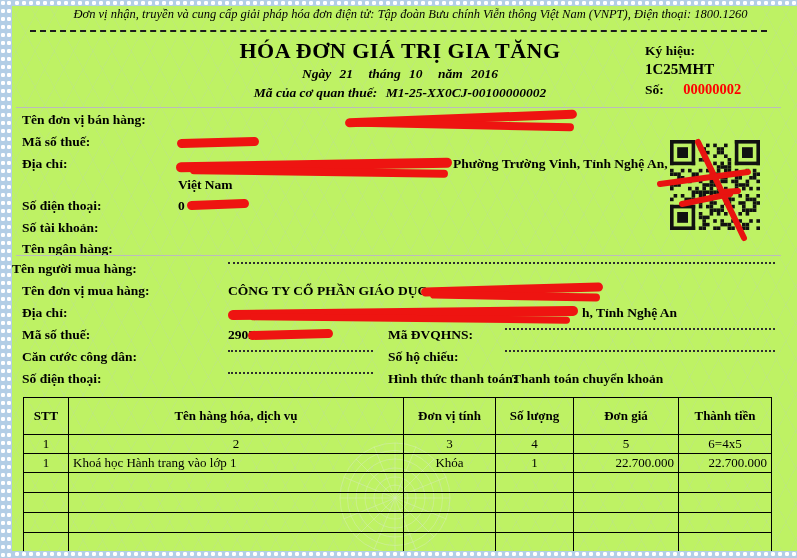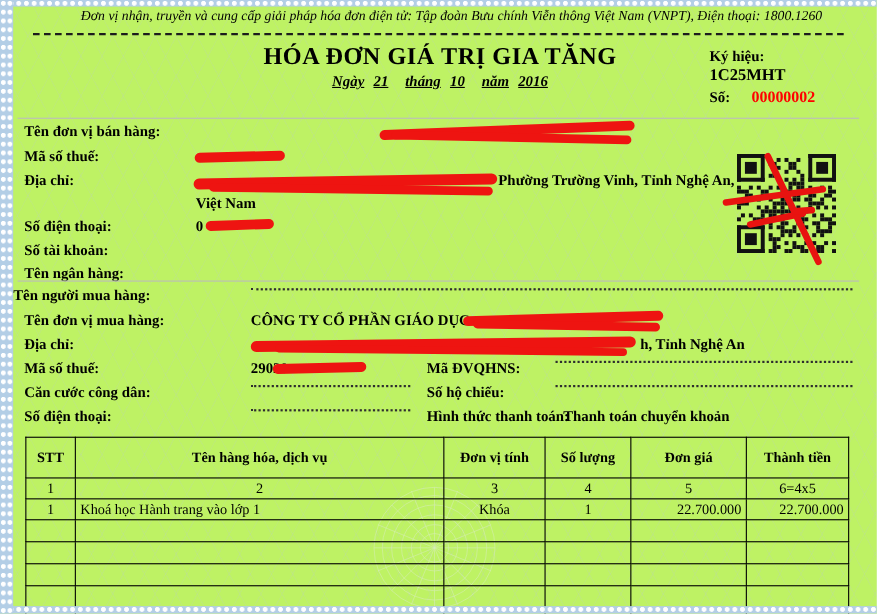--- a/index.html
+++ b/index.html
@@ -17,21 +17,21 @@
     background-size:7px 7px;}
   .frame.top{left:0;top:0;right:0;height:6px;}
   .frame.bottom{left:0;bottom:0;right:0;height:7px;}
   .frame.left{left:0;top:0;bottom:0;width:12px;background-size:6px 8px;}
   .frame.right{right:0;top:0;bottom:0;width:12px;background-size:6px 8px;}
   .abs{position:absolute;z-index:2;}
   .note{left:0;right:0;top:7px;text-align:center;font-style:italic;font-size:12.5px;}
   .dashline{left:30px;width:737px;top:30px;border-top:2px dashed #1c1c1c;height:0;}
   .title{left:120px;width:560px;top:38px;text-align:center;font-size:22px;font-weight:bold;letter-spacing:.5px;}
   .dateline{left:120px;width:560px;top:66px;text-align:center;font-size:13.5px;font-weight:bold;font-style:italic;}
-  .dateline span{display:inline-block;text-decoration:underline;}
+  .dateline span{display:inline-block;}
   .gap{margin-left:12px;}
   .sgap{margin-left:5px;}
   .taxline{left:120px;width:560px;top:85px;text-align:center;font-size:13.5px;font-style:italic;font-weight:bold;}
   .serialblock{left:645px;top:42px;font-size:13.5px;font-weight:bold;line-height:18px;}
   .serial-code{font-size:15px;}
   .inv-red{color:#ff0000;}
   .sep{height:0;border-top:1px solid #bcbcbc;left:16px;width:765px;}
   .lbl{font-weight:bold;font-size:13.5px;white-space:nowrap;}
   .val{font-weight:bold;font-size:13.5px;white-space:nowrap;}
   .dotline{height:0;border-bottom:2px dotted #2e2e2e;}
@@ -69,20 +69,24 @@
   <div class="abs dashline"></div>
 
   <div class="abs title">HÓA ĐƠN GIÁ TRỊ GIA TĂNG</div>
   <div class="abs dateline">
     <span>Ngày</span>
     <span class="sgap">21</span>
     <span class="gap">tháng</span>
     <span class="sgap">10</span>
     <span class="gap">năm</span>
     <span class="sgap">2016</span>
+  </div>
+  <div class="abs taxline">
+    <span>Mã của cơ quan thuế:</span>
+    <span class="sgap">M1-25-XX0CJ-00100000002</span>
   </div>
 
   <div class="abs serialblock">
     <div>Ký hiệu:</div>
     <div class="serial-code">1C25MHT</div>
     <div style="margin-top:2px;">
       <span>Số:</span>
       <span class="inv-red" style="margin-left:16px;font-size:14.5px;">00000002</span>
     </div>
   </div>

